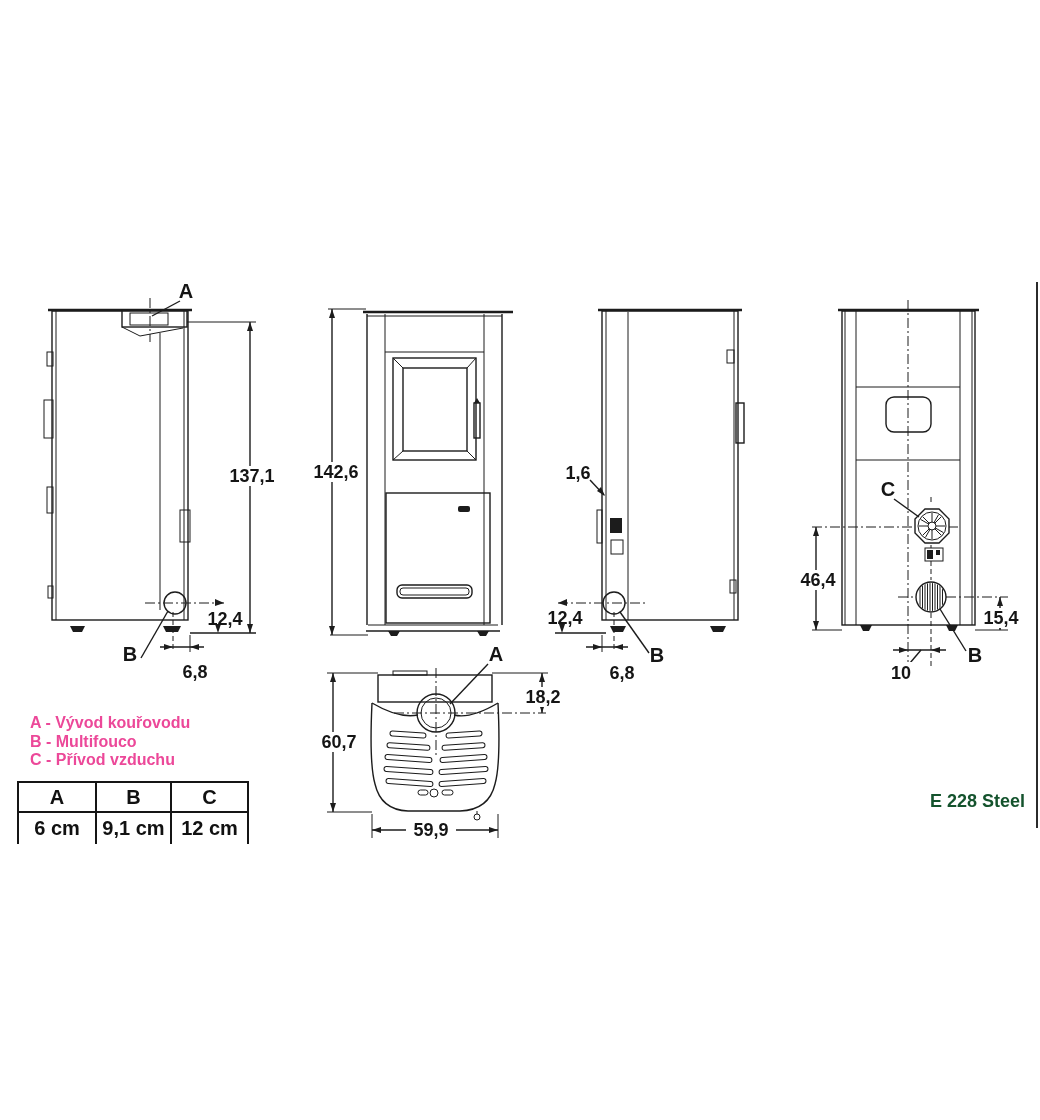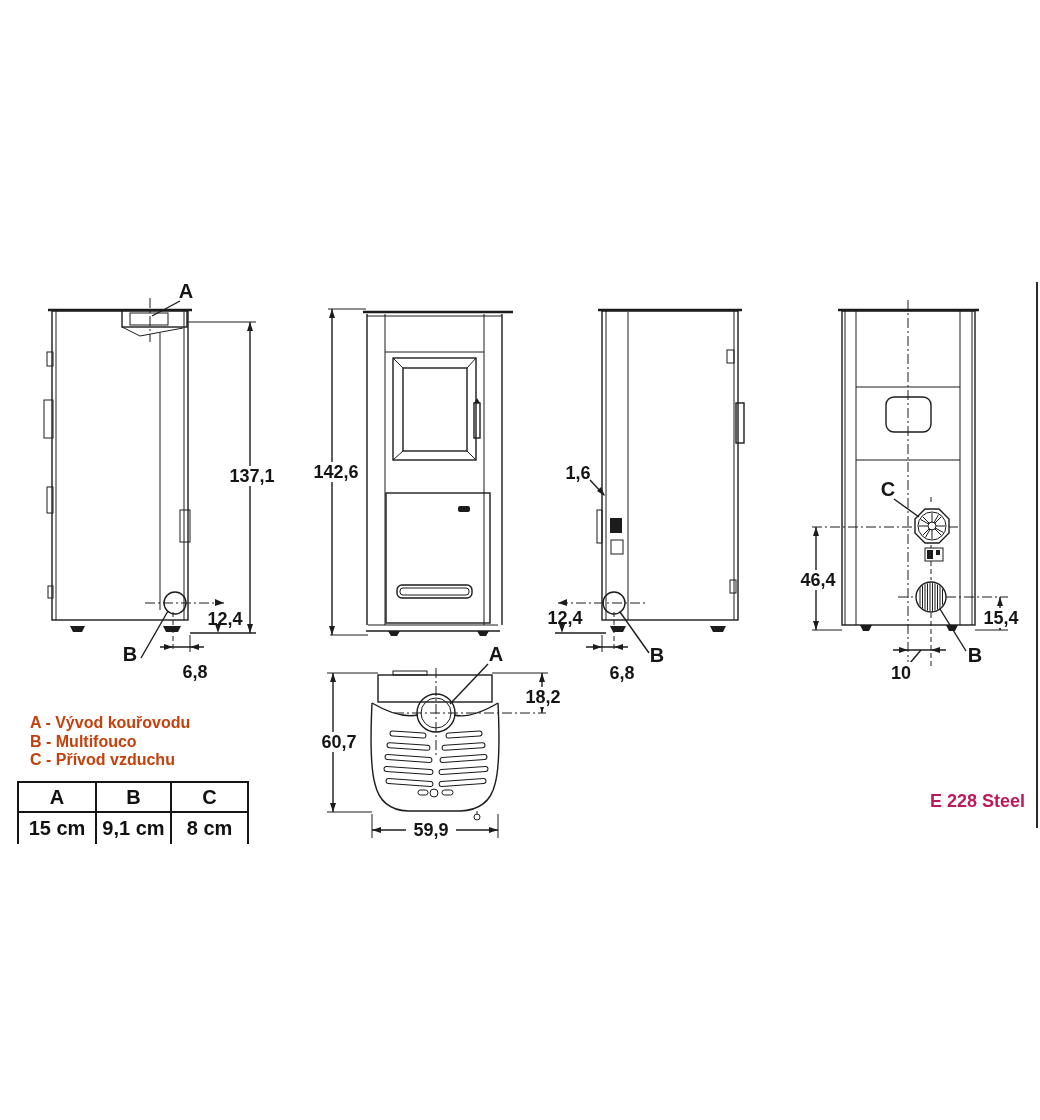--- a/index.html
+++ b/index.html
@@ -9,29 +9,29 @@
   svg text{font-family:"Liberation Sans", sans-serif;font-weight:700;fill:#151515;}
   .dim{font-size:18px;text-anchor:middle;}
   .lbl{font-size:20px;text-anchor:middle;}
   .ln{stroke:#1c1c1c;stroke-width:1.4;fill:none;}
   .thin{stroke:#1c1c1c;stroke-width:1;fill:none;}
   .thk{stroke:#1c1c1c;stroke-width:2.6;fill:none;}
   .dd{stroke:#1c1c1c;stroke-width:1;fill:none;stroke-dasharray:10 3 2 3;}
   .dsh{stroke:#1c1c1c;stroke-width:1;fill:none;stroke-dasharray:5 3;}
   .fl{fill:#1c1c1c;stroke:none;}
   .wbg{fill:#fff;stroke:none;}
-  .legend{position:absolute;left:30px;top:714px;font-weight:700;font-size:16px;line-height:18.5px;color:#c2410c;}
+  .legend{position:absolute;left:30px;top:714px;font-weight:700;font-size:16px;line-height:18.5px;color:#ec4899;}
   .spec-table{position:absolute;left:17px;top:781px;display:grid;grid-template-columns:78px 75px 75px;
               border:2.5px solid #151515;border-bottom:none;background:#fff;}
   .spec-table .cell{display:flex;align-items:center;justify-content:center;font-size:20px;font-weight:700;
               height:28px;border-right:2px solid #151515;}
   .spec-table .cell.last{border-right:none;}
   .spec-table .cell.hdr{border-bottom:2px solid #151515;}
   .spec-table .cell.val{height:31px;}
-  .model{position:absolute;left:900px;top:791px;width:125px;text-align:right;font-weight:700;font-size:18px;color:#be185d;}
+  .model{position:absolute;left:900px;top:791px;width:125px;text-align:right;font-weight:700;font-size:18px;color:#14532d;}
   .frame{position:absolute;left:1036px;top:282px;width:2px;height:546px;background:#2b2b2b;}
 </style>
 </head>
 <body>
 
 <div class="canvas">
 
 <svg width="1040" height="1120" viewBox="0 0 1040 1120">
   <defs>
     <clipPath id="bclip">
@@ -314,22 +314,22 @@
 <div class="legend">
   <div>A - Vývod kouřovodu</div>
   <div>B - Multifouco</div>
   <div>C - Přívod vzduchu</div>
 </div>
 
 <div class="spec-table">
   <div class="cell hdr">A</div>
   <div class="cell hdr">B</div>
   <div class="cell hdr last">C</div>
-  <div class="cell val">15 cm</div>
+  <div class="cell val">6 cm</div>
   <div class="cell val">9,1 cm</div>
-  <div class="cell val last">8 cm</div>
+  <div class="cell val last">12 cm</div>
 </div>
 
 <div class="model">E 228 Steel</div>
 
 <div class="frame"></div>
 
 </div>
 
 </body></html>

